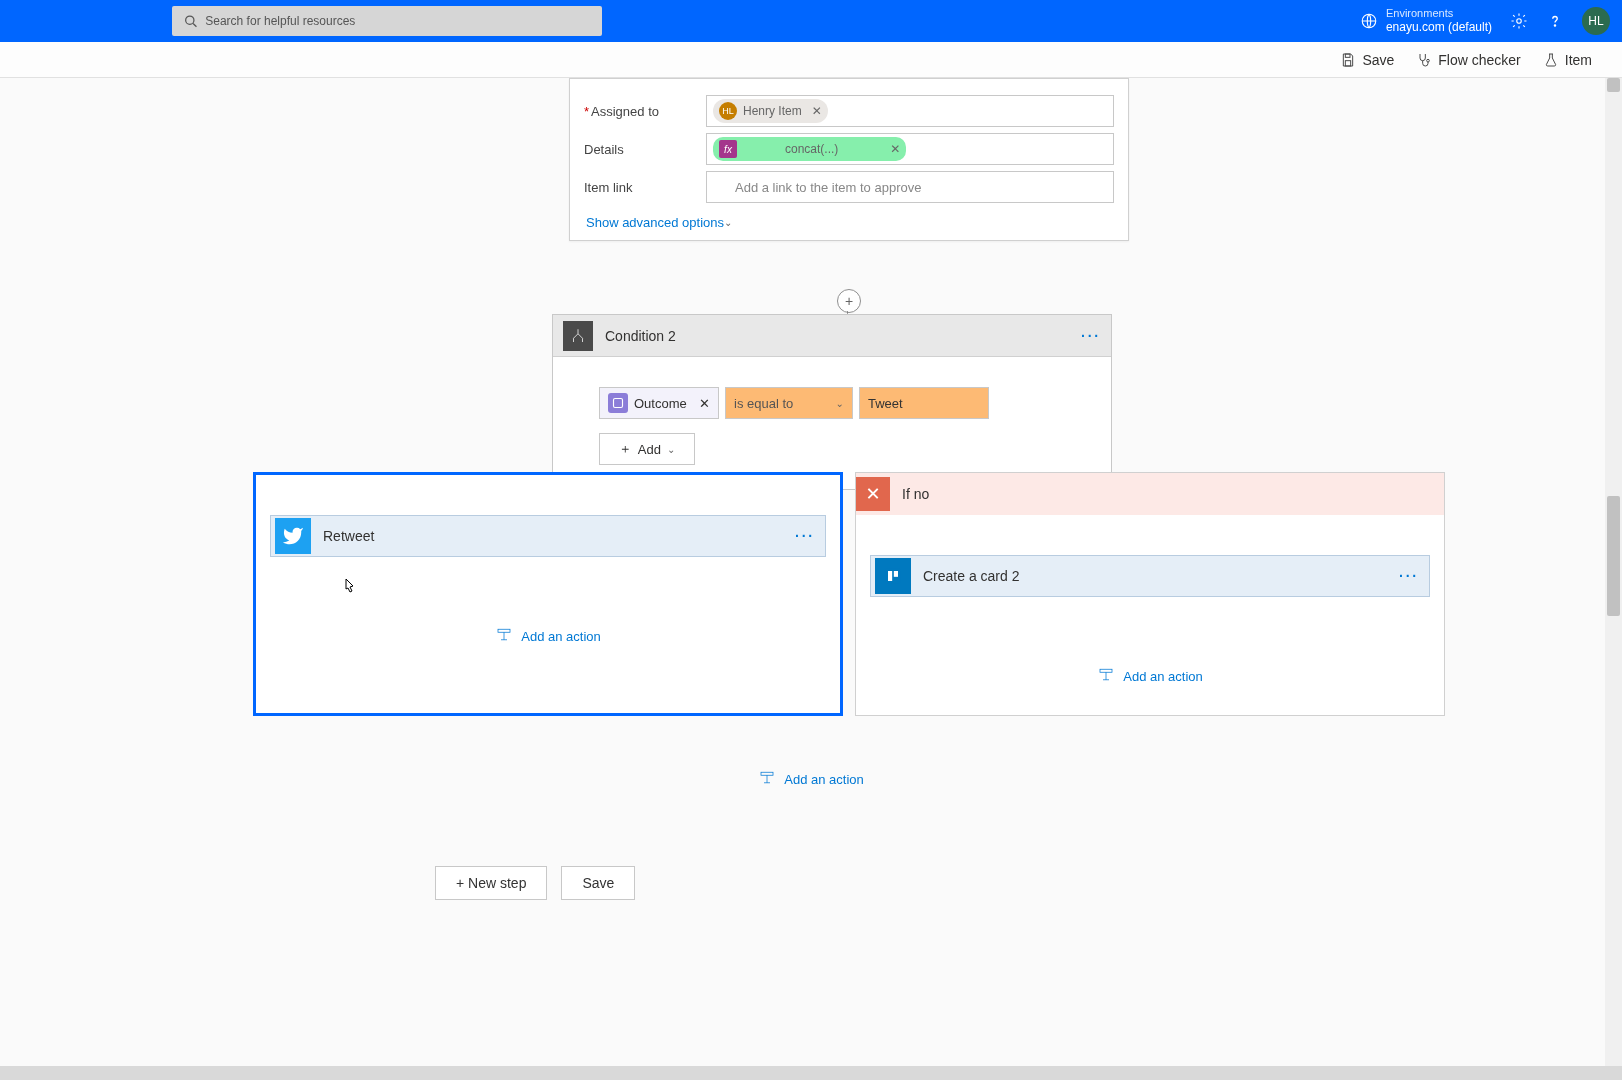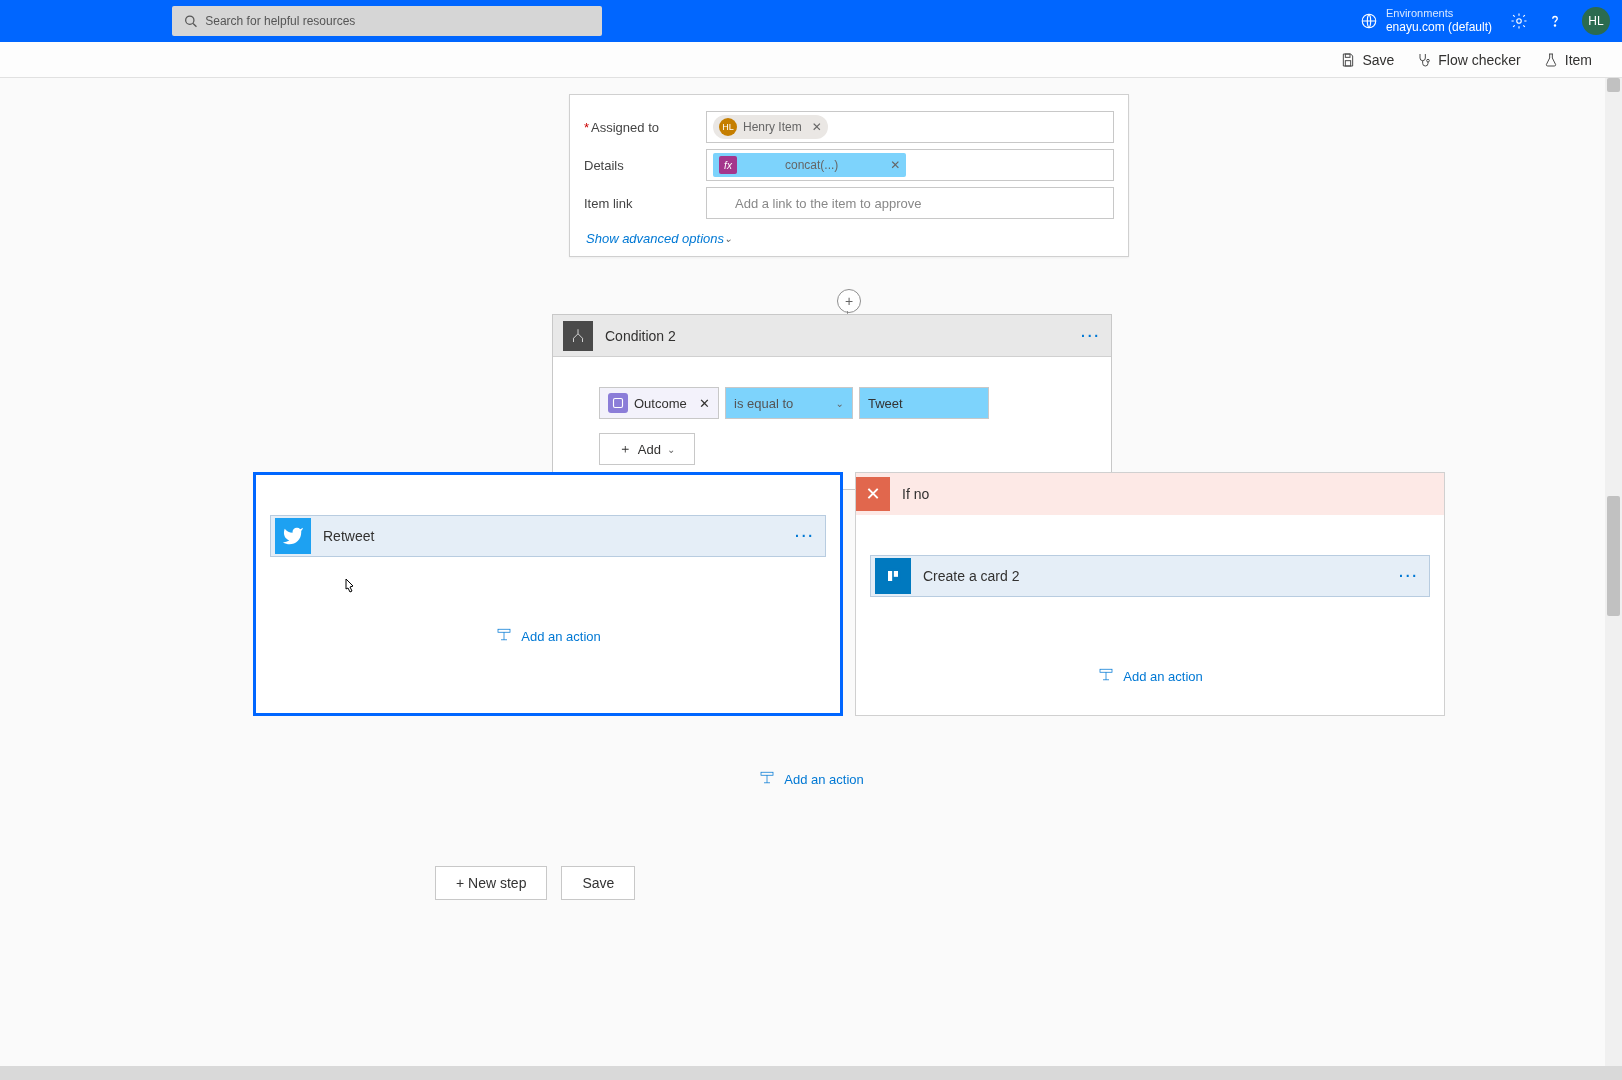--- a/index.html
+++ b/index.html
@@ -91,21 +91,21 @@
 
   
   .card {
     background: #fff;
     border: 1px solid #d0d0d0;
     box-shadow: 0 1px 2px rgba(0,0,0,.05);
   }
   .approval-card {
     position: absolute;
     left: 418px;
-    top: 16px;
+    top: 0;
     width: 560px;
     padding: 10px 14px 10px 14px;
   }
   .form-row {
     display: flex;
     align-items: center;
     margin: 6px 0;
   }
   .form-label {
     width: 122px;
@@ -140,37 +140,36 @@
     border-radius: 12px;
     font-size: 12px;
   }
   .token.person { background: #eae7e4; }
   .token.person .pavatar {
     width: 18px; height: 18px; border-radius: 50%; background: #c57e00;
     color: #fff; font-size: 9px; display:flex;align-items:center;justify-content:center;
   }
   .token .x { font-size: 12px; color: #666; margin-left: 4px; cursor: pointer; }
   .token.fx {
-    background: #7dd3fc; border-radius: 2px; gap: 48px;
+    background: #86efac; border-radius: 10px; gap: 48px;
   }
   .token.fx .fxicon {
     width: 18px; height: 18px; background: #a4368c; color: #fff;
     font-size: 10px; display:flex;align-items:center;justify-content:center;
     font-style: italic;
     border-radius: 2px;
   }
   .show-adv {
     color: #0078d4;
     font-size: 13px;
     margin-top: 12px;
     margin-left: 2px;
     display: flex;
     align-items: center;
     cursor: pointer;
-    font-style: italic;
   }
   .add-node {
     position: absolute; left: 686px; top: 211px;
     width: 24px; height: 24px; border-radius: 50%;
     border: 1px solid #8f8f8f; background: #fff;
     display:flex;align-items:center;justify-content:center;
     font-size: 14px; color: #666; cursor:pointer;
   }
   .arrow-down {
     position:absolute; left: 693px; top: 228px;
@@ -199,21 +198,21 @@
   .card-header .title { font-size: 14px; color: #323130; }
   .card-header .menu { margin-left:auto; color:#0078d4; letter-spacing:2px; cursor:pointer; font-weight:bold; }
   .condition-body {
     padding: 30px 46px 24px 46px;
     display: flex; flex-direction: column; gap: 14px;
   }
   .cond-row { display:flex; gap:6px; }
   .cond-cell {
     height: 32px; border:1px solid #c8c8c8;
     display:flex; align-items:center; padding:0 8px;
-    font-size: 13px; background:#7dd3fc;
+    font-size: 13px; background:#fdba74;
   }
   .cond-cell.operand1 { width: 120px; background:#f3f2fb; gap:6px; }
   .cond-cell.operand1 .dyntoken-icon {
     width:20px;height:20px;border-radius:3px;background:#8b7dd8;
     display:flex;align-items:center;justify-content:center;
   }
   .cond-cell.operator { width: 128px; justify-content:space-between; color:#555; }
   .cond-cell.value { width: 130px; color:#333; }
   .add-btn {
     height: 32px; width: 96px;

